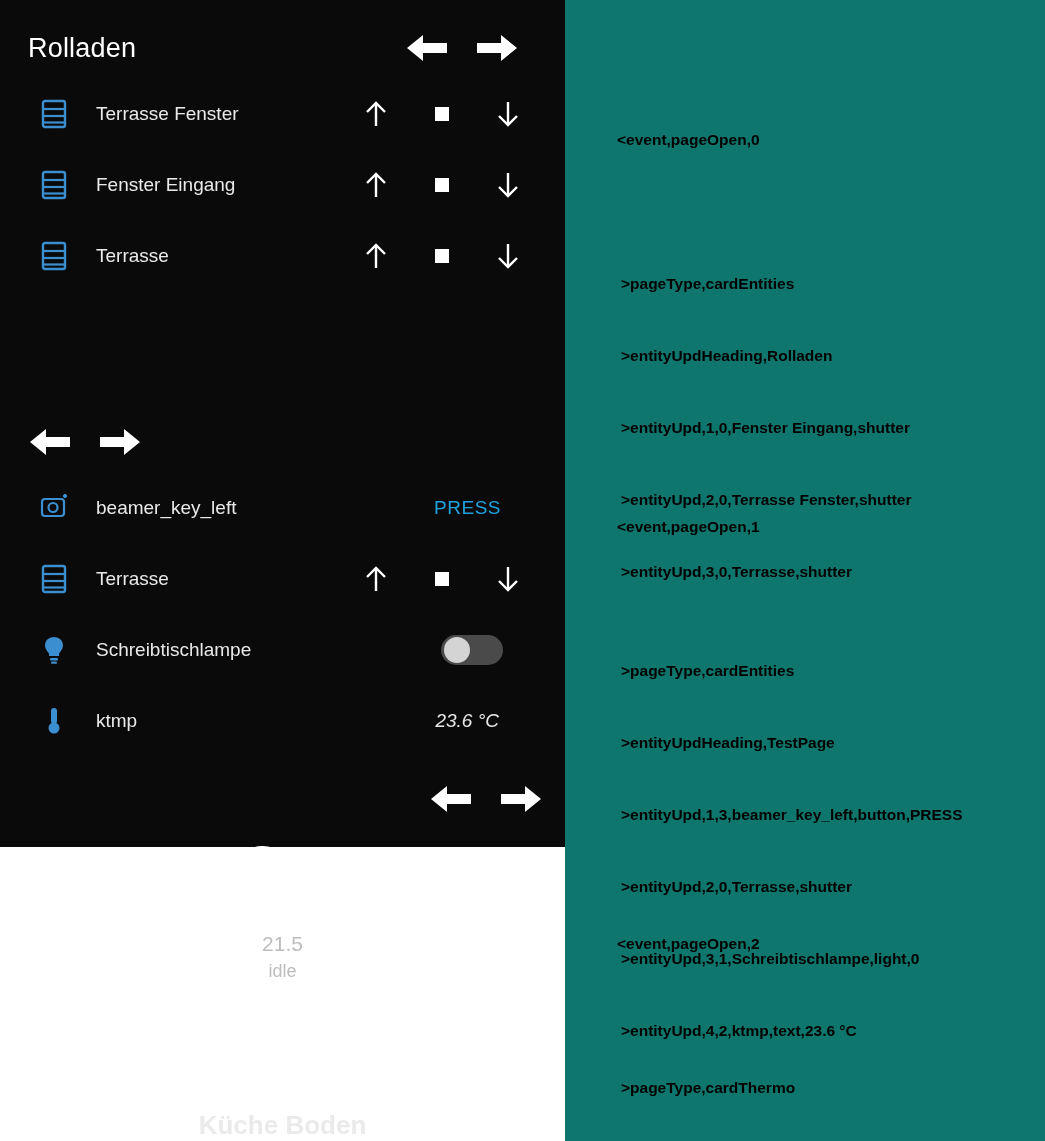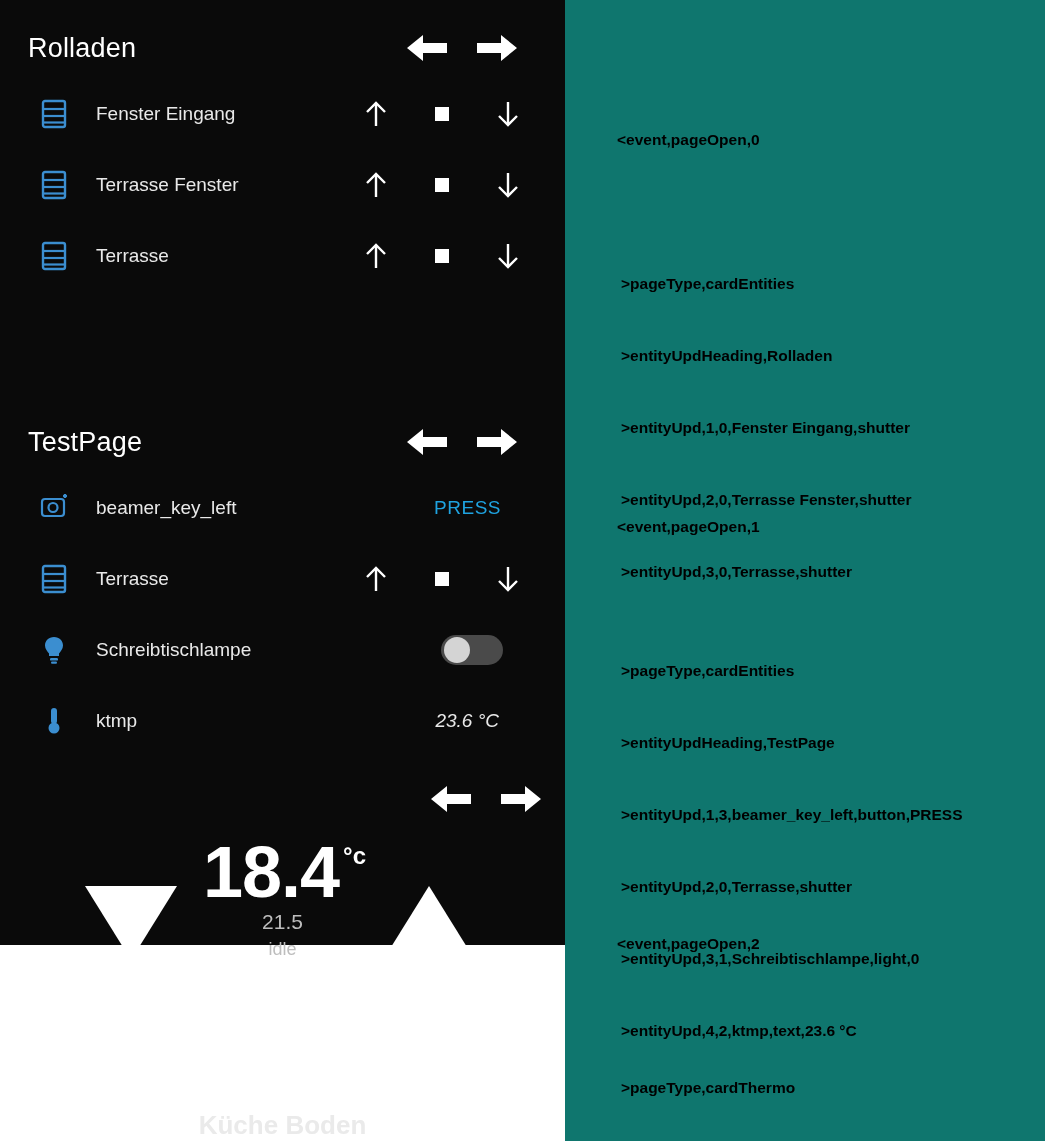--- a/index.html
+++ b/index.html
@@ -17,21 +17,21 @@
   .root {
     position: relative;
     width: 1045px;
     height: 1141px;
     display: flex;
   }
   
   .device {
     position: relative;
     width: 565px;
-    height: 945px;
+    height: 847px;
     background: #0a0a0a;
     flex: 0 0 565px;
     color: #ffffff;
   }
   
   .card {
     position: absolute;
     left: 0;
     width: 565px;
   }
@@ -166,21 +166,21 @@
   .big-unit {
     font-size: 24px;
     font-weight: 700;
     color: #ffffff;
     vertical-align: top;
     position: relative;
     top: 6px;
     left: 4px;
   }
   .sub-temp {
-    margin-top: 2px;
+    margin-top: 24px;
     font-size: 21px;
     color: #bdbdbd;
   }
   .sub-state {
     margin-top: 5px;
     font-size: 18px;
     color: #bdbdbd;
   }
   .tri-down, .tri-up {
     position: absolute;
@@ -248,21 +248,21 @@
 
         <div class="row">
           <div class="row-icon">
             <svg width="26" height="30" viewBox="0 0 26 30">
                 <rect x="2" y="2" width="22" height="26" rx="2" fill="none" stroke="#3b8ed0" stroke-width="2.4"></rect>
                 <line x1="2" y1="10" x2="24" y2="10" stroke="#3b8ed0" stroke-width="2.2"></line>
                 <line x1="2" y1="17" x2="24" y2="17" stroke="#3b8ed0" stroke-width="2.2"></line>
                 <line x1="2" y1="23.5" x2="24" y2="23.5" stroke="#3b8ed0" stroke-width="2.2"></line>
               </svg>
           </div>
-          <div class="row-label">Fenster Eingang</div>
+          <div class="row-label">Terrasse Fenster</div>
           <div class="shutter-controls">
             <div class="shutter-btn">
               <svg width="26" height="30" viewBox="0 0 26 30">
                   <line x1="13" y1="27" x2="13" y2="4" stroke="#ffffff" stroke-width="2.4"></line>
                   <polyline points="4,13 13,4 22,13" fill="none" stroke="#ffffff" stroke-width="2.4"></polyline>
                 </svg>
             </div>
             <div class="shutter-btn">
               <svg width="20" height="20" viewBox="0 0 20 20">
                   <rect x="3" y="3" width="14" height="14" fill="#ffffff"></rect>
@@ -279,21 +279,21 @@
 
         <div class="row">
           <div class="row-icon">
             <svg width="26" height="30" viewBox="0 0 26 30">
                 <rect x="2" y="2" width="22" height="26" rx="2" fill="none" stroke="#3b8ed0" stroke-width="2.4"></rect>
                 <line x1="2" y1="10" x2="24" y2="10" stroke="#3b8ed0" stroke-width="2.2"></line>
                 <line x1="2" y1="17" x2="24" y2="17" stroke="#3b8ed0" stroke-width="2.2"></line>
                 <line x1="2" y1="23.5" x2="24" y2="23.5" stroke="#3b8ed0" stroke-width="2.2"></line>
               </svg>
           </div>
-          <div class="row-label">Terrasse Fenster</div>
+          <div class="row-label">Fenster Eingang</div>
           <div class="shutter-controls">
             <div class="shutter-btn">
               <svg width="26" height="30" viewBox="0 0 26 30">
                   <line x1="13" y1="27" x2="13" y2="4" stroke="#ffffff" stroke-width="2.4"></line>
                   <polyline points="4,13 13,4 22,13" fill="none" stroke="#ffffff" stroke-width="2.4"></polyline>
                 </svg>
             </div>
             <div class="shutter-btn">
               <svg width="20" height="20" viewBox="0 0 20 20">
                   <rect x="3" y="3" width="14" height="14" fill="#ffffff"></rect>
@@ -337,21 +337,20 @@
                 </svg>
             </div>
           </div>
         </div>
 
       </div>
     </div>
 
     <div class="card" style="top:412px;">
       <div class="card-header">
-        <div class="card-title">TestPage</div>
         <div class="nav-arrows">
           <div class="arrow">
             <svg width="44" height="34" viewBox="0 0 44 34">
                 <polygon points="2,17 18,4 18,12 42,12 42,22 18,22 18,30" fill="#ffffff"></polygon>
               </svg>
           </div>
           <div class="arrow">
             <svg width="44" height="34" viewBox="0 0 44 34">
                 <polygon points="42,17 26,4 26,12 2,12 2,22 26,22 26,30" fill="#ffffff"></polygon>
               </svg>

